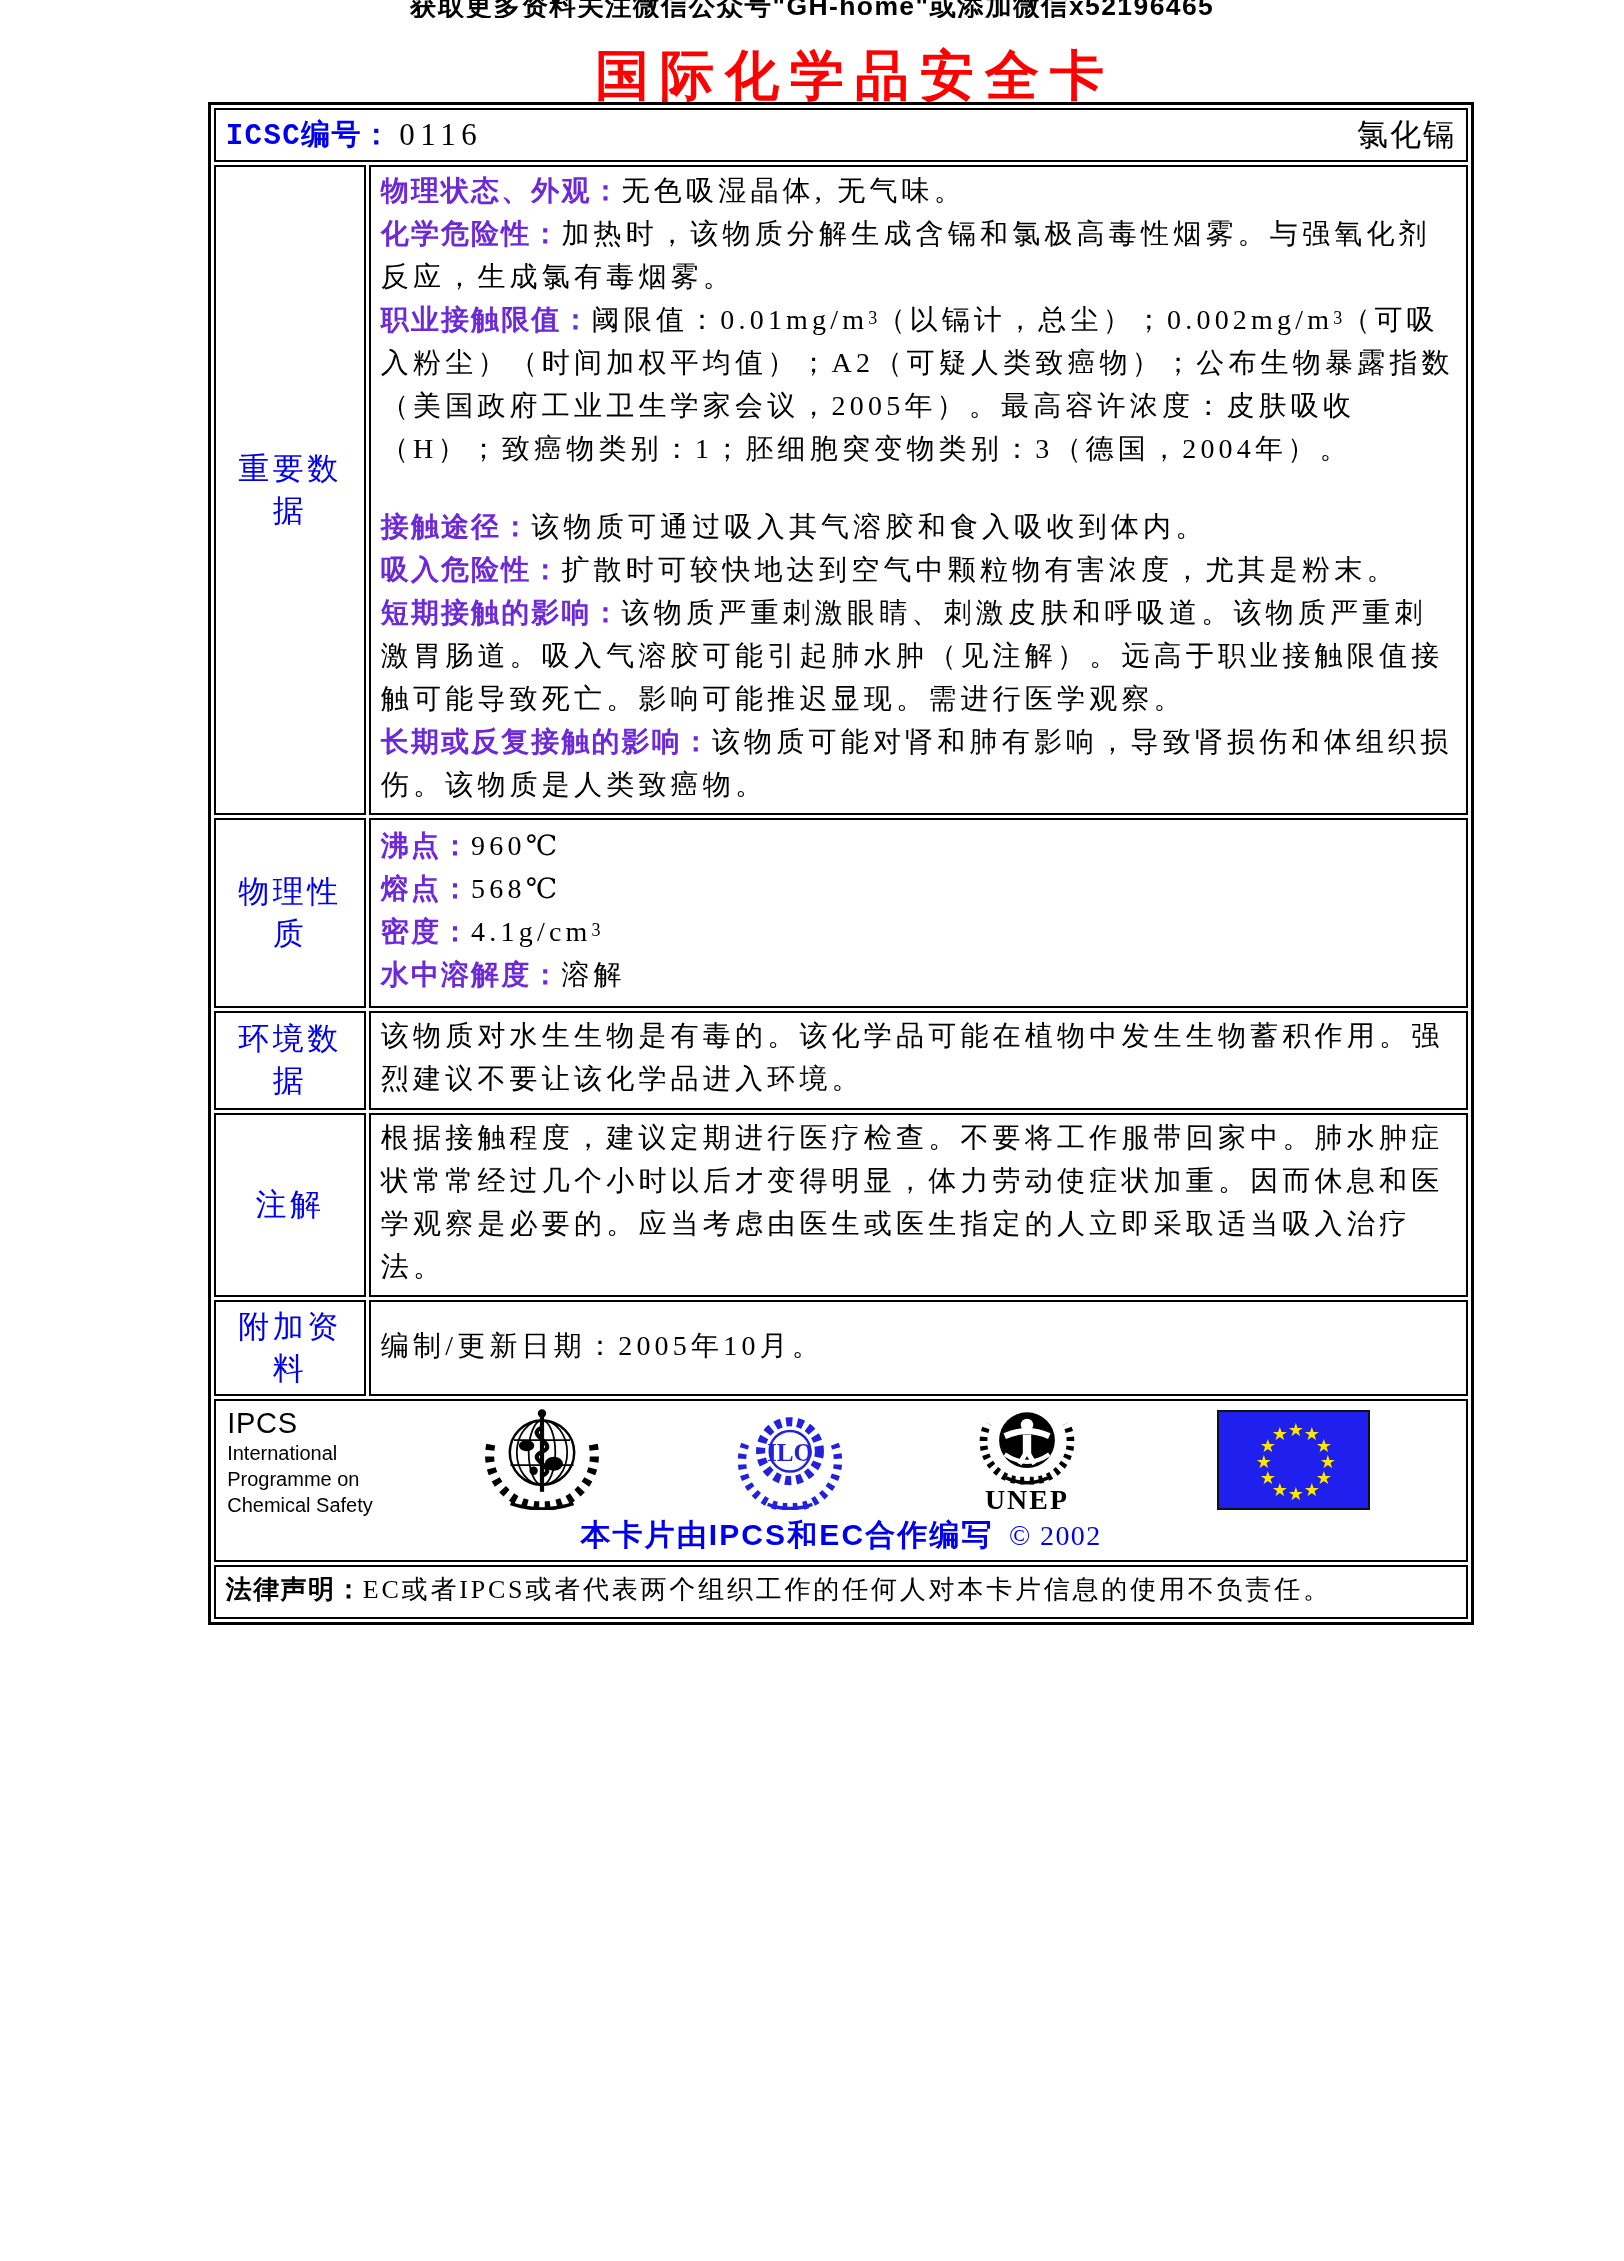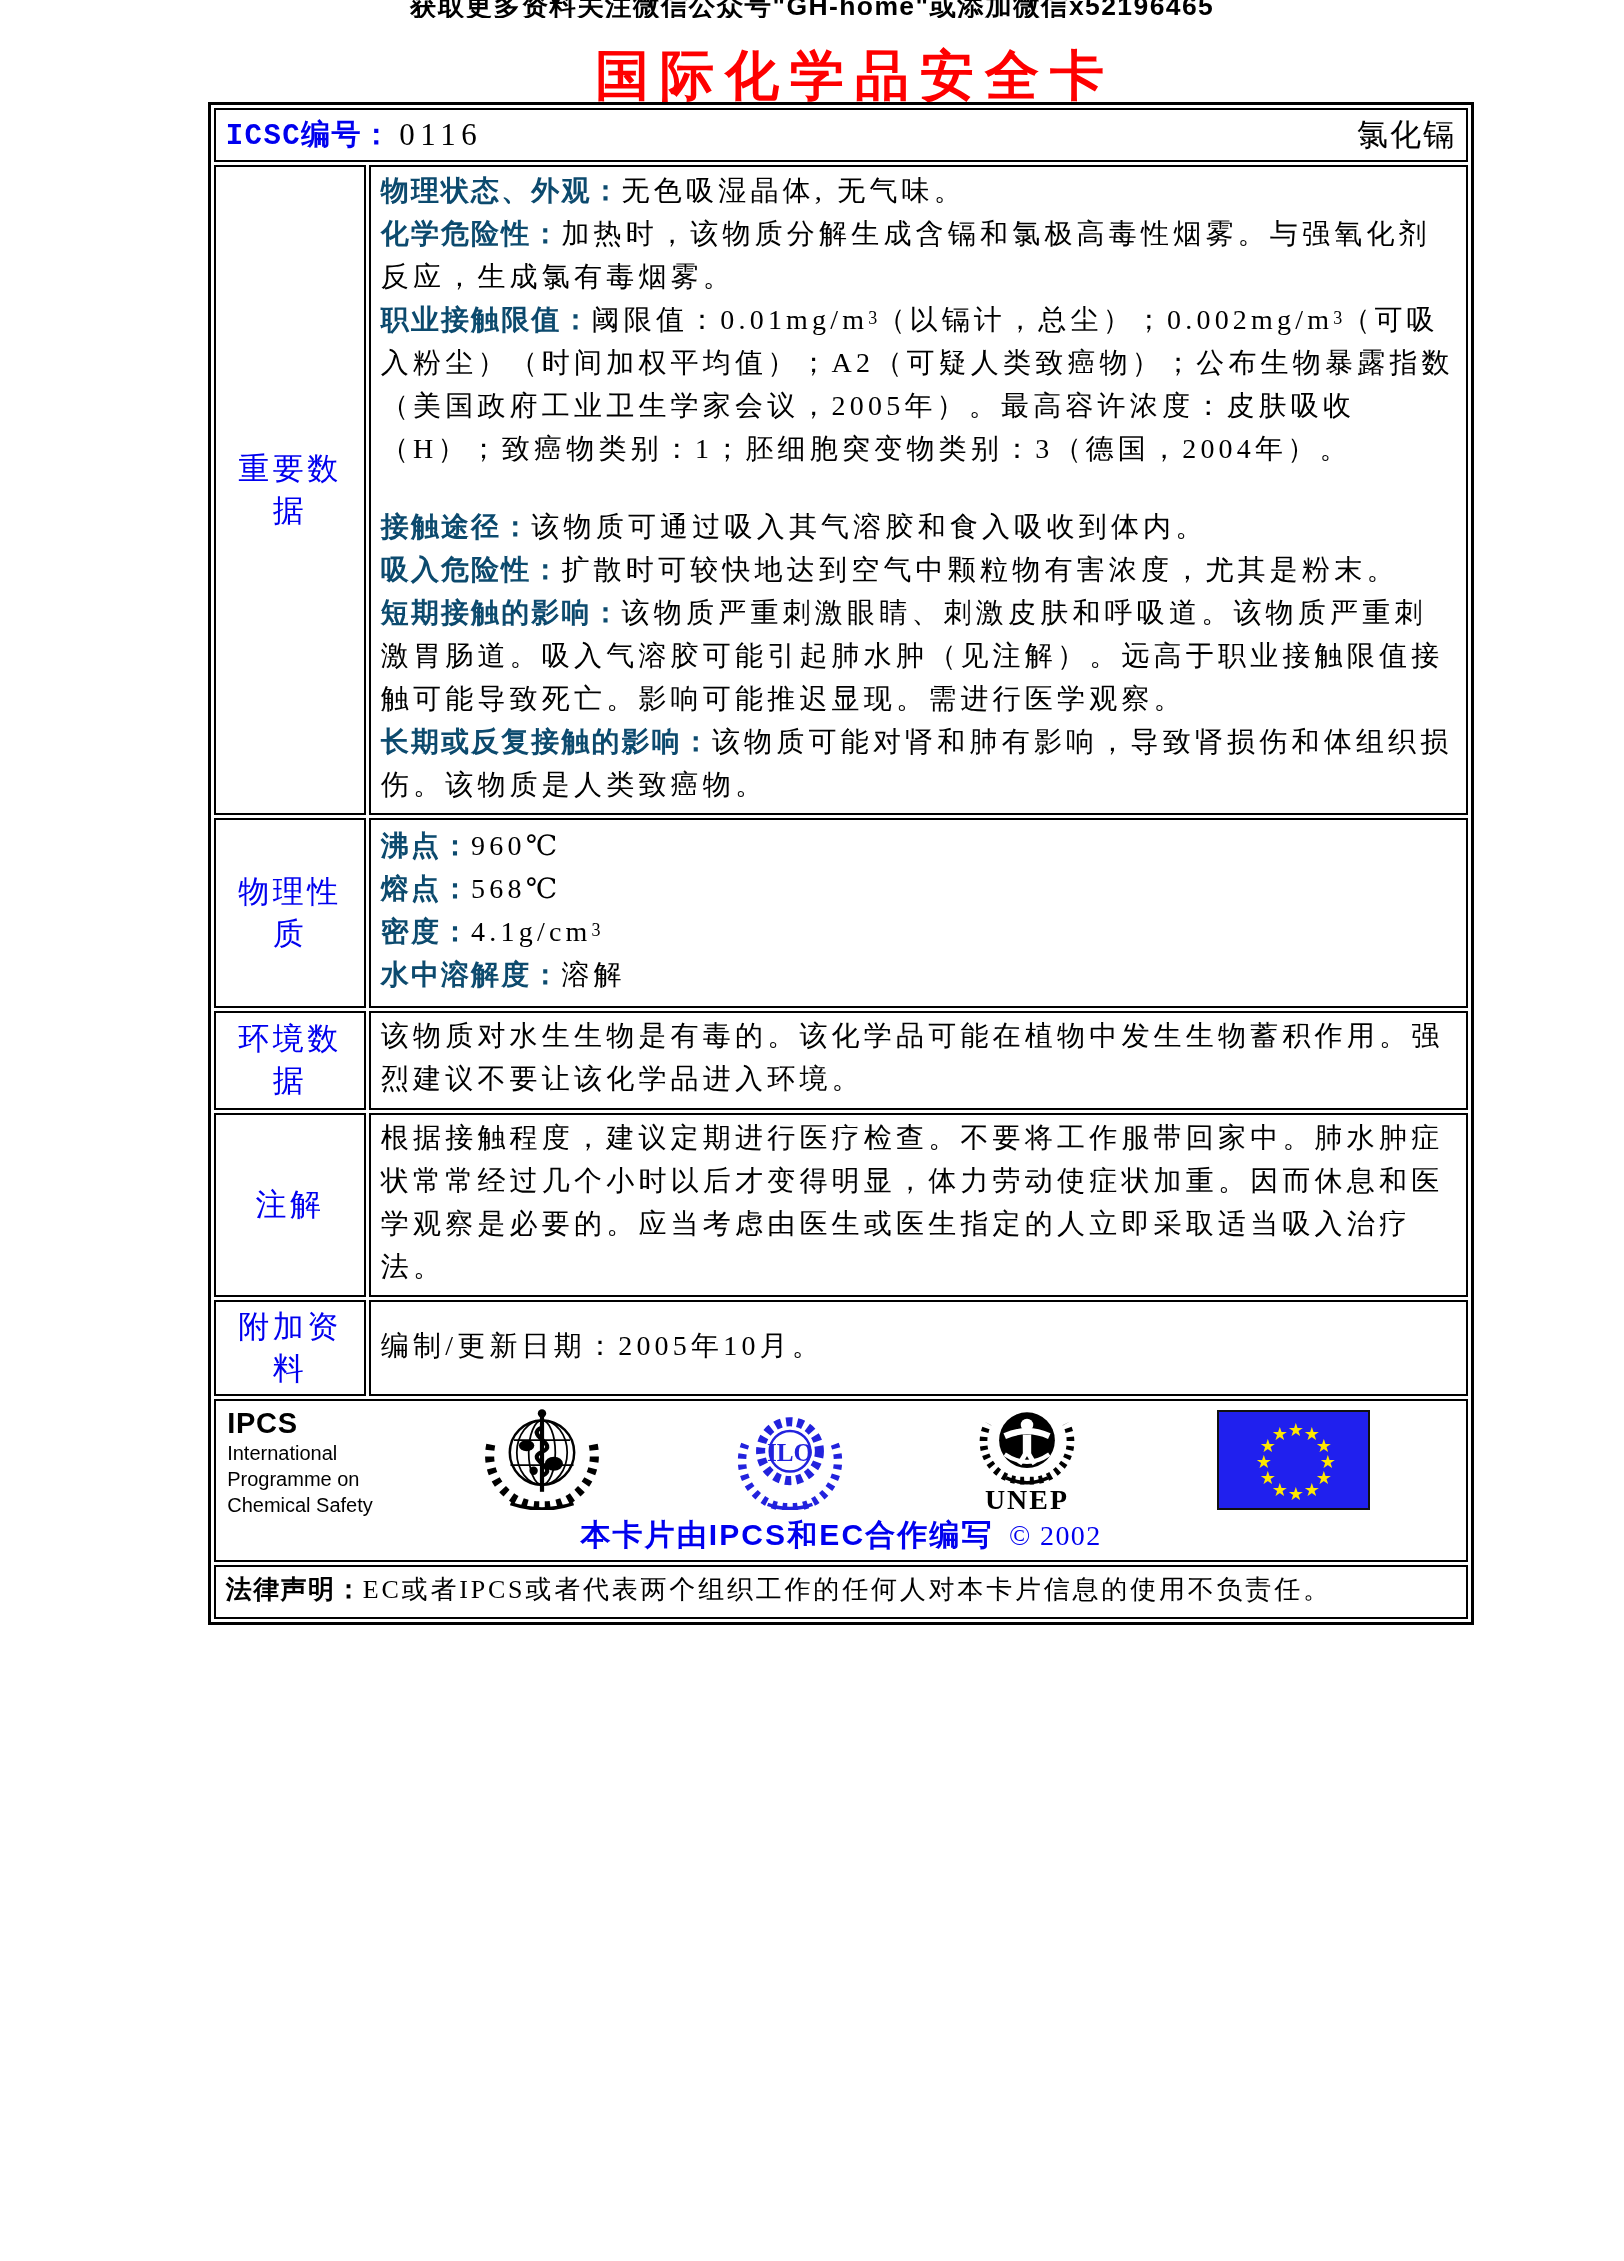--- a/index.html
+++ b/index.html
@@ -56,42 +56,42 @@
   tr.r-legal td{height:39px;}
   
   .para{line-height:37px;margin:0;}
   .para.gap{margin-top:35px;}
   .seg-body{
     font-family:"Liberation Serif","DejaVu Serif",serif;
     font-size:28px;color:#000;letter-spacing:4.2px;
   }
   .seg-label{
     font-family:"Liberation Sans","DejaVu Sans",sans-serif;
-    font-weight:bold;font-size:28px;color:#0c4a6e;letter-spacing:2.1px;
+    font-weight:bold;font-size:28px;color:#6d28d9;letter-spacing:2.1px;
   }
   .seg-blabel{
     font-family:"Liberation Sans","DejaVu Sans",sans-serif;
     font-weight:bold;font-size:26px;color:#000;letter-spacing:1.4px;
   }
   tr.r-legal .seg-body{font-size:26px;letter-spacing:2.8px;}
   .seg-sup{vertical-align:super;font-size:18px;line-height:0;}
   
   .icsc-line{display:flex;align-items:center;width:100%;}
   .icsc-label{
     font-family:Liberation Mono, monospace;
     font-weight:bold;font-size:29px;letter-spacing:1.4px;color:#0000ee;
     white-space:nowrap;
   }
   .icsc-num{font-size:31px;letter-spacing:5.6px;margin-left:7px;white-space:nowrap;}
   .icsc-chem{margin-left:auto;font-size:31px;letter-spacing:2.1px;white-space:nowrap;}
   
   .logos-wrap{position:relative;height:105px;width:100%;}
   .ipcs-block{position:absolute;left:1.4px;top:1.4px;
     font-family:"Liberation Sans","DejaVu Sans",sans-serif;color:#000;}
-  .ipcs-acronym{font-weight:bold;font-size:29px;letter-spacing:0.7px;}
+  .ipcs-acronym{font-weight:normal;font-size:29px;letter-spacing:0.7px;}
   .ipcs-line{font-size:20px;line-height:26px;}
   .logo{position:absolute;top:0;}
   .logo-who{left:246px;}
   .logo-ilo{left:508px;}
   .logo-unep{left:738px;top:-1.4px;}
   .eu-flag{
     position:absolute;left:991px;top:4.2px;width:153px;height:100px;
     background:#2020ee;border:2.1px solid #101010;box-sizing:border-box;
   }
   .euro-star{

